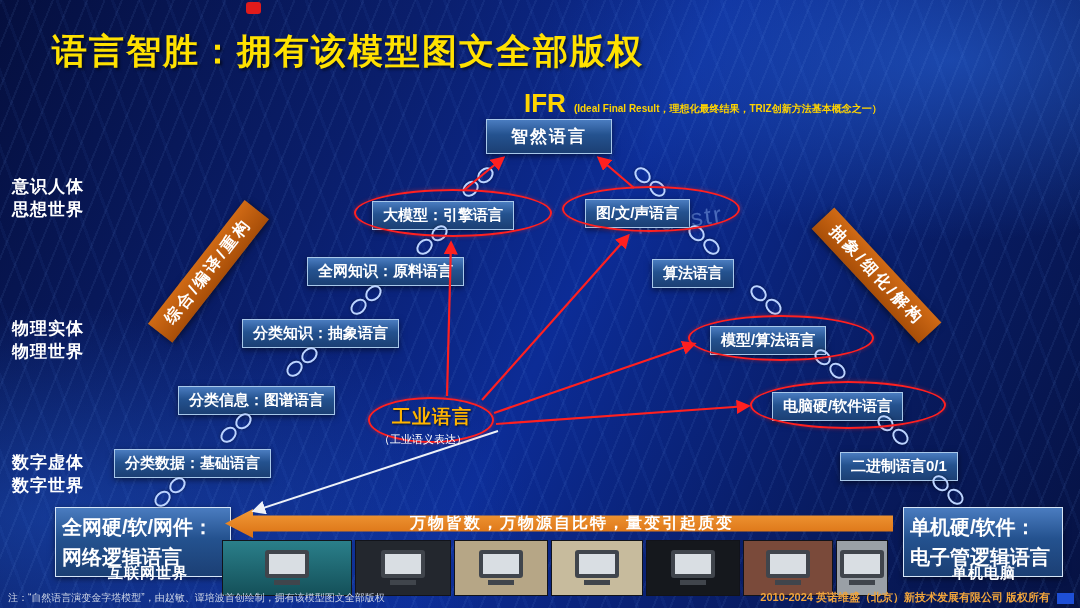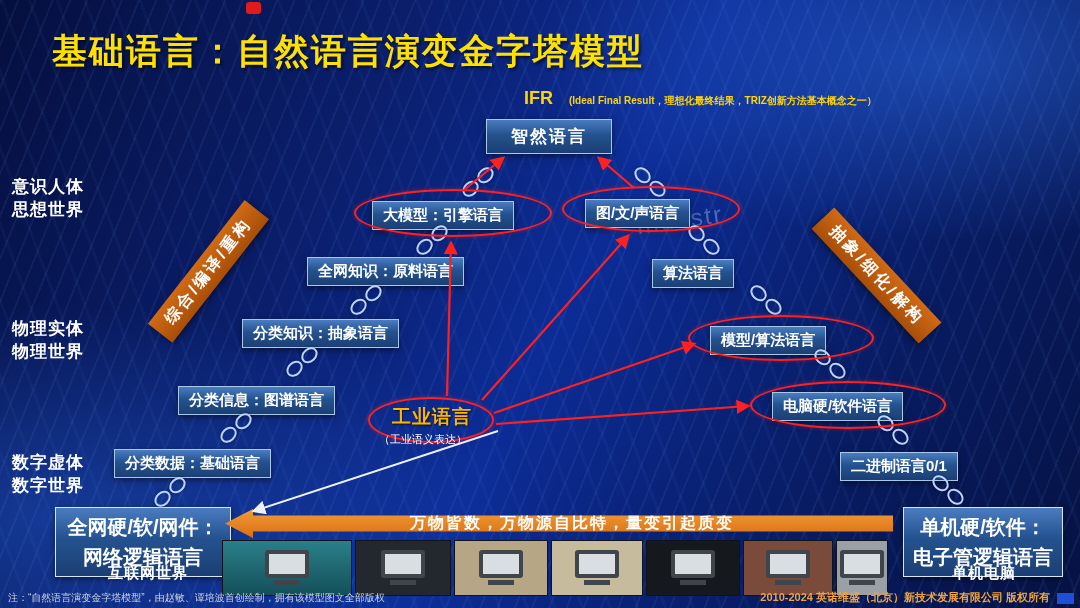--- a/index.html
+++ b/index.html
@@ -19,27 +19,27 @@
     background: repeating-linear-gradient(70deg, rgba(90,150,255,.05) 0 3px, transparent 3px 26px);
     pointer-events:none; }
 
   .title { position:absolute; left:52px; top:28px; z-index:3;
     font-size:35px; font-weight:bold; color:#ffe100; letter-spacing:2px;
     text-shadow:2px 2px 3px rgba(0,0,0,.6); }
   .red-mark { position:absolute; left:246px; top:2px; width:15px; height:12px;
     background:#e01b1b; border-radius:3px; z-index:3; }
 
   .ifr { position:absolute; left:524px; top:88px; z-index:3; white-space:nowrap; }
-  .ifr-label { font-size:18px; font-weight:bold; color:#ffd400; margin-right:16px; }
+  .ifr-label { font-size:26px; font-weight:bold; color:#ffd400; margin-right:8px; }
   .ifr-note { font-size:10px; font-weight:bold; color:#ffd400; }
 
   .bbox { position:absolute; z-index:3;
     background:linear-gradient(180deg,#4a7cc0,#24528f 45%,#1b3f74);
     border:1px solid #a8c8ea; color:#fff; font-weight:bold; font-size:15px;
-    padding:4px 10px; white-space:nowrap; text-align:center;
+    padding:4px 10px; white-space:nowrap; text-align:left;
     box-shadow:0 2px 6px rgba(0,0,0,.5); }
   .apex { font-size:17px; padding:5px 24px; letter-spacing:2px; }
   .basebox { white-space:normal; font-size:20px; line-height:1.5;
     border:1px solid #d6e6f8; padding:4px 6px; }
   .basebox span { display:block; }
 
   .world { position:absolute; left:12px; z-index:3; color:#fff; font-weight:bold;
     font-size:17px; line-height:1.35; letter-spacing:1px; }
   .world span { display:block; }
 
@@ -103,21 +103,21 @@
     background:#1e4fd6; z-index:3; }
 </style>
 </head>
 <body>
 
 <div class="slide">
 
   <div class="watermark">Industr</div>
   <div class="red-mark"></div>
 
-  <div class="title">基础语言：自然语言演变金字塔模型</div>
+  <div class="title">语言智胜：拥有该模型图文全部版权</div>
 
   <div class="ifr">
     <span class="ifr-label">IFR</span><span class="ifr-note">(Ideal Final Result，理想化最终结果，TRIZ创新方法基本概念之一）</span>
   </div>
 
   <div class="bbox apex" style="left:486px; top:119px;">智然语言</div>
 
   <div class="world" style="top:176px;">
     <span>意识人体</span>
     <span>思想世界</span>

